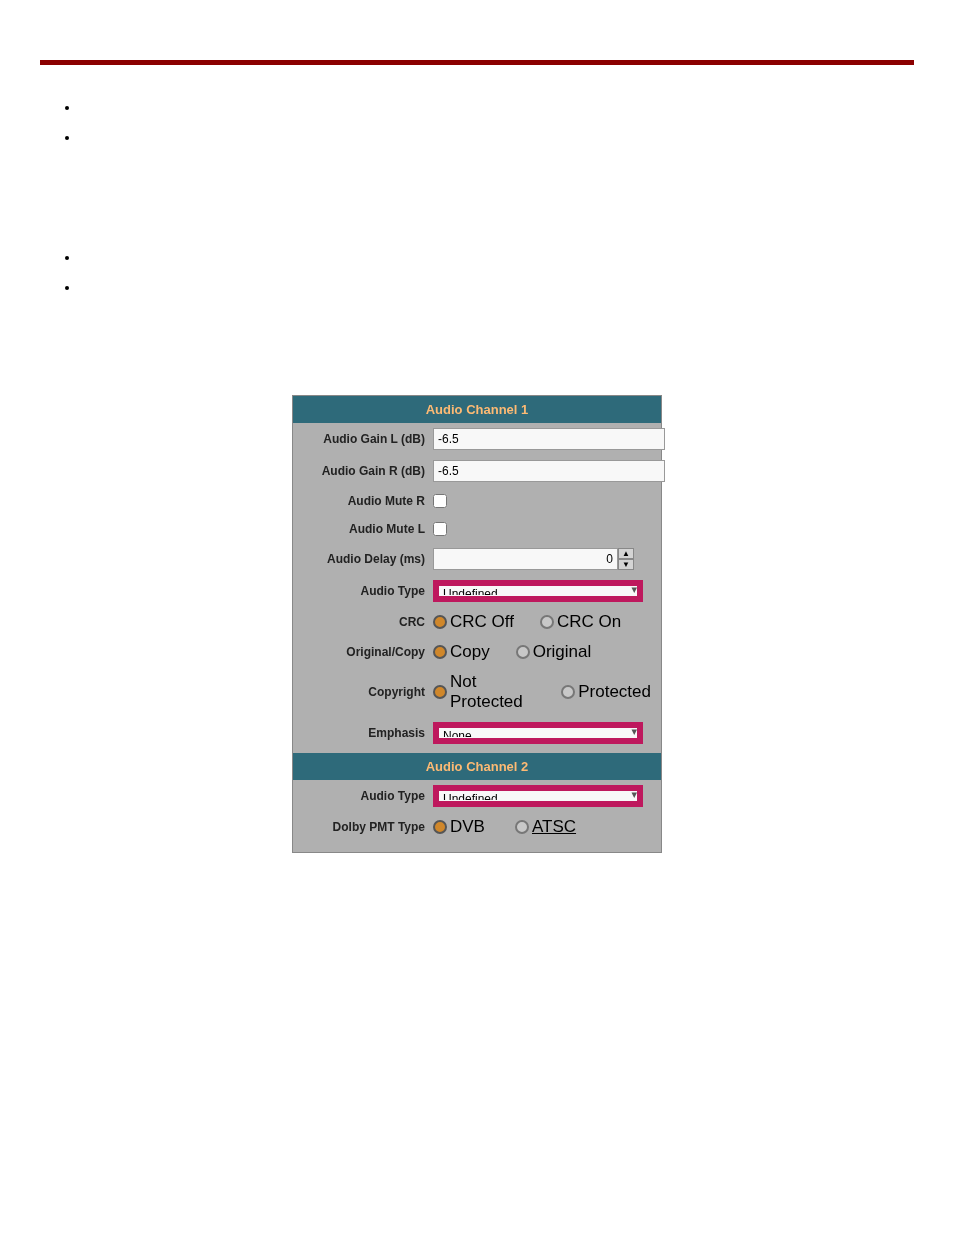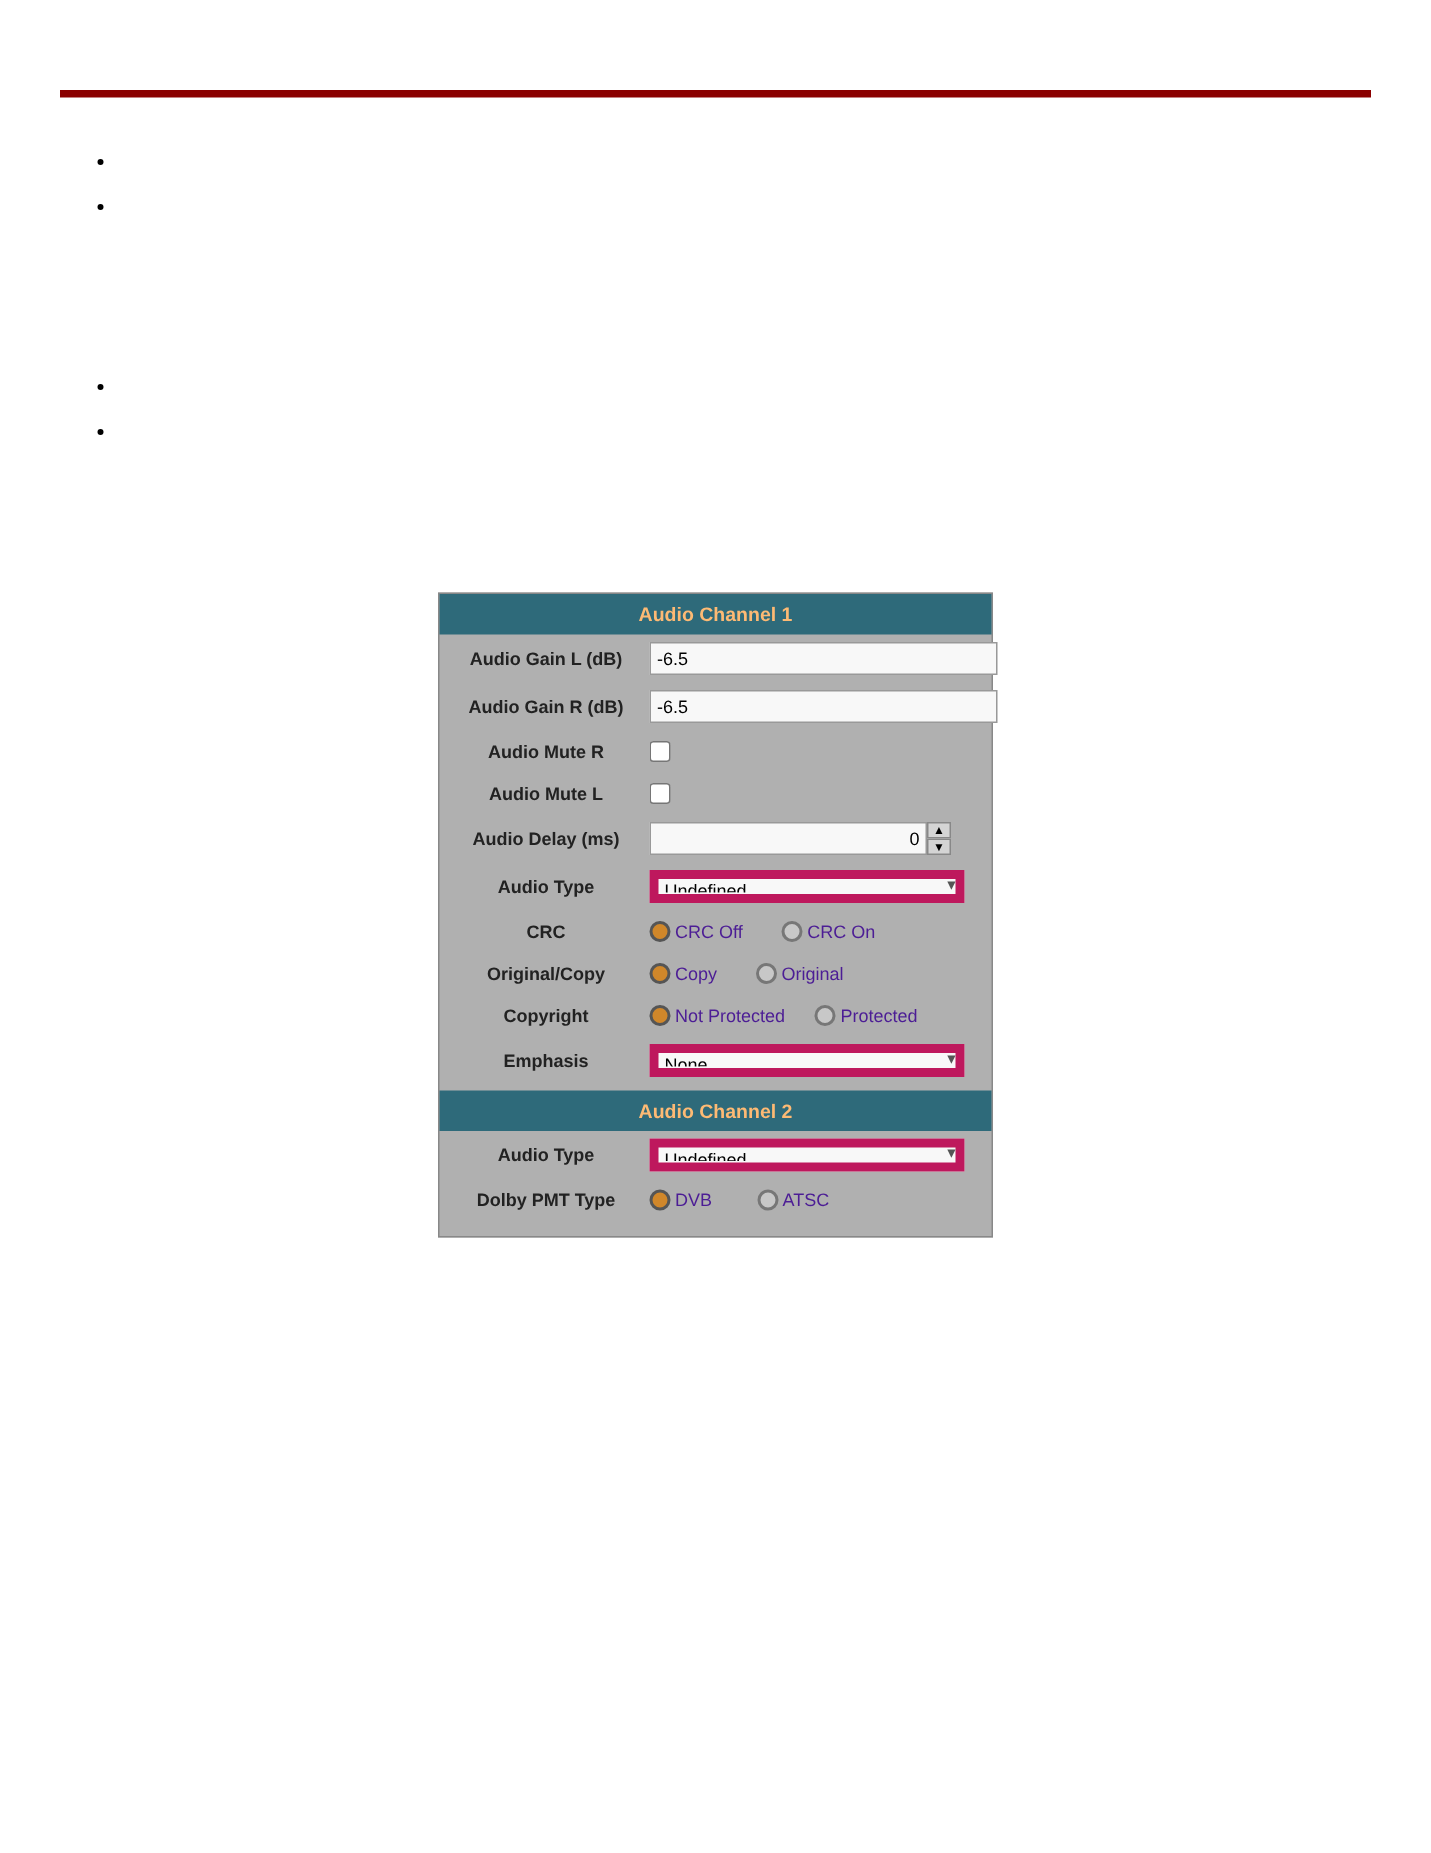--- a/index.html
+++ b/index.html
@@ -50,21 +50,21 @@
     }
 
     .form-row {
       display: flex;
       align-items: center;
       padding: 5px 10px;
       min-height: 28px;
     }
 
     .form-label {
-      text-align: center;
+      text-align: right;
       font-weight: bold;
       font-size: 12px;
       color: #222;
       flex: 0 0 130px;
       padding-right: 8px;
     }
 
     .form-control-area {
       flex: 1;
       display: flex;
@@ -172,22 +172,22 @@
       width: 14px;
       height: 14px;
       border-radius: 50%;
       border: 2px solid #777;
       background: #c8c8c8;
       display: inline-block;
       flex-shrink: 0;
     }
 
     .radio-label {
-      font-size: 12px;
-      color: #4c1d95;
+      font-size: 17px;
+      color: #000000;
     }
   </style>
 </head>
 <body>
 
 <div class="top-rule"></div>
 
 <ul class="bullet-list">
   <li>&nbsp;</li>
   <li>&nbsp;</li>
@@ -346,21 +346,21 @@
   </div>
 
   <div class="form-row">
     <div class="form-label">Dolby PMT Type</div>
     <div class="form-control-area">
       <div class="radio-group">
         <div class="radio-item">
           <span class="radio-selected"></span>
           <span class="radio-label">DVB</span>
         </div>
-        <div class="radio-item" style="margin-left:20px;">
+        <div class="radio-item" style="margin-left:20px;text-decoration:underline;">
           <span class="radio-unselected"></span>
           <span class="radio-label">ATSC</span>
         </div>
       </div>
     </div>
   </div>
 
 </div>
 
 </body></html>

